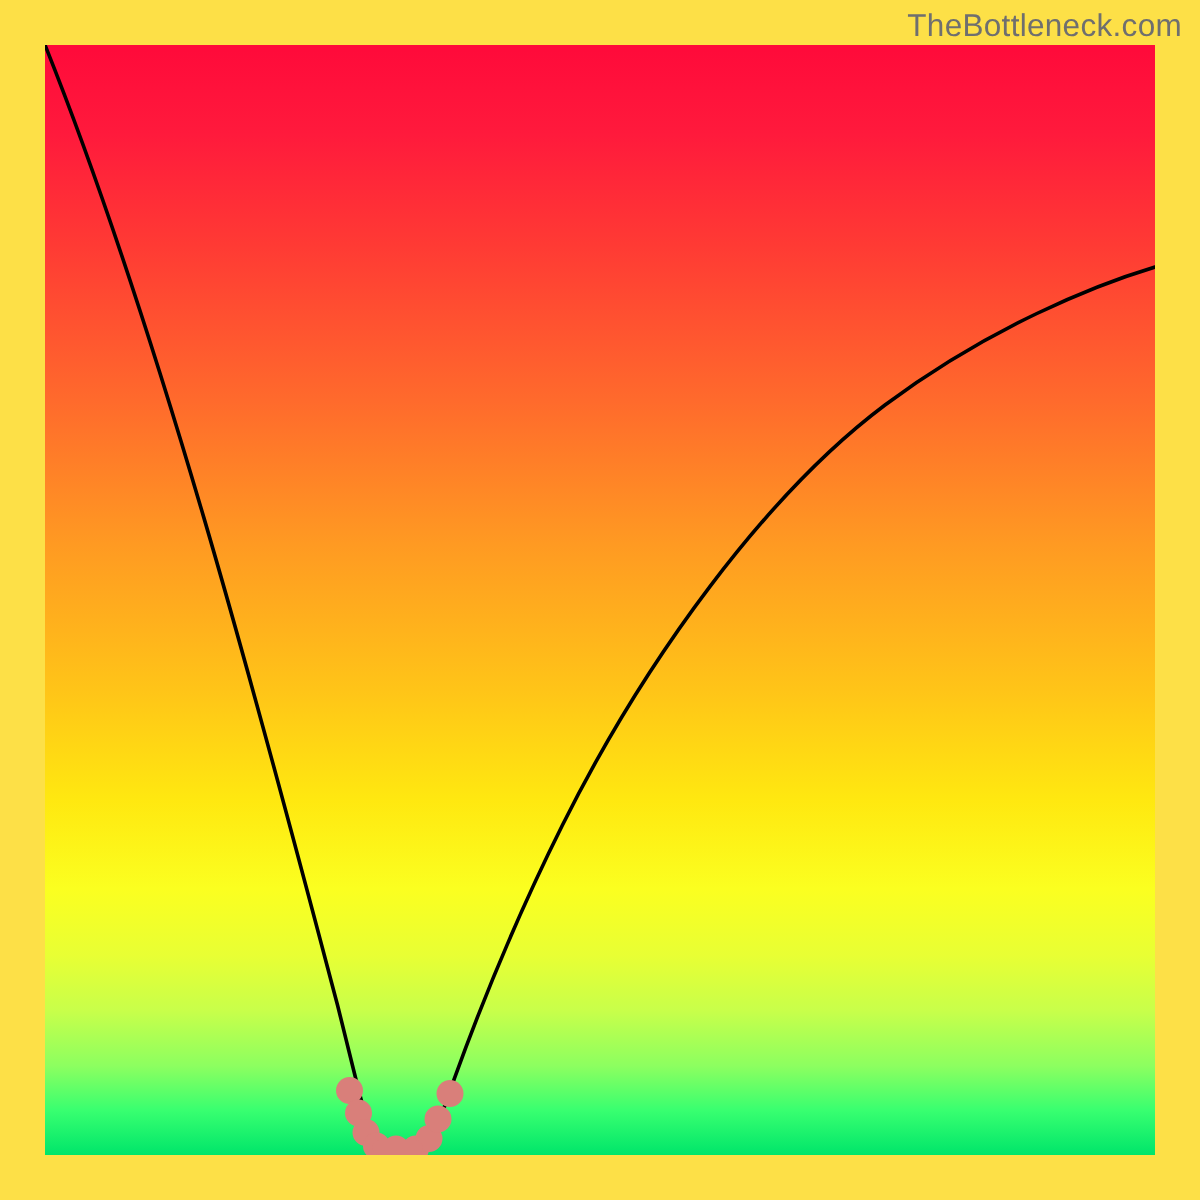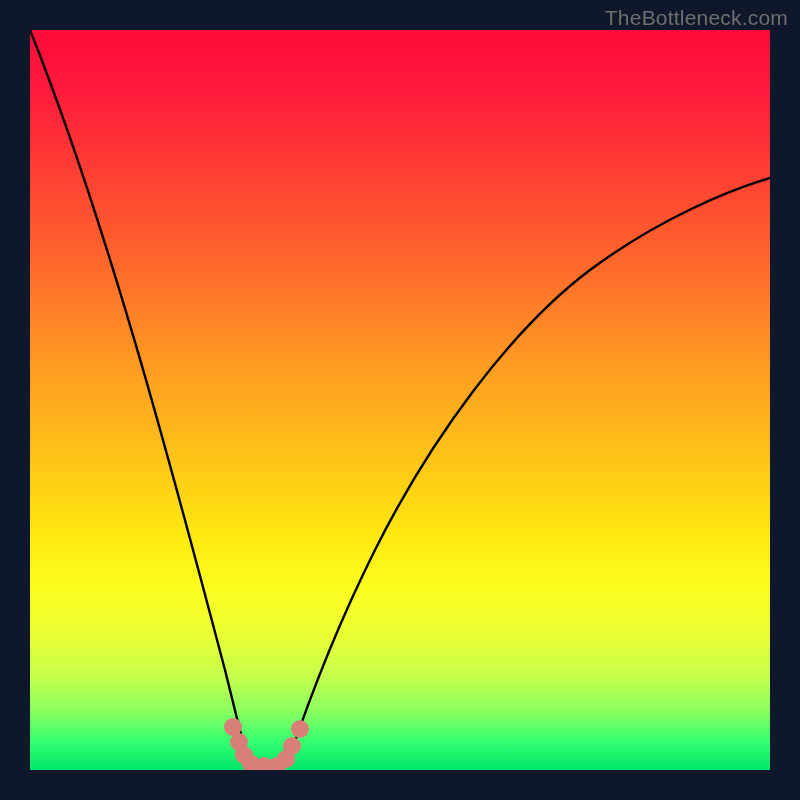--- a/index.html
+++ b/index.html
@@ -8,21 +8,21 @@
     width: 800px;
     height: 800px;
     background: #000;
     font-family: Arial, Helvetica, sans-serif;
     overflow: hidden;
   }
   .stage {
     position: relative;
     width: 800px;
     height: 800px;
-    background: #0f172a;
+    background: #fde047;
   }
   .plot-area {
     position: absolute;
     left: 30px;
     top: 30px;
     width: 740px;
     height: 740px;
   }
   .gradient-bg {
     position: absolute;

